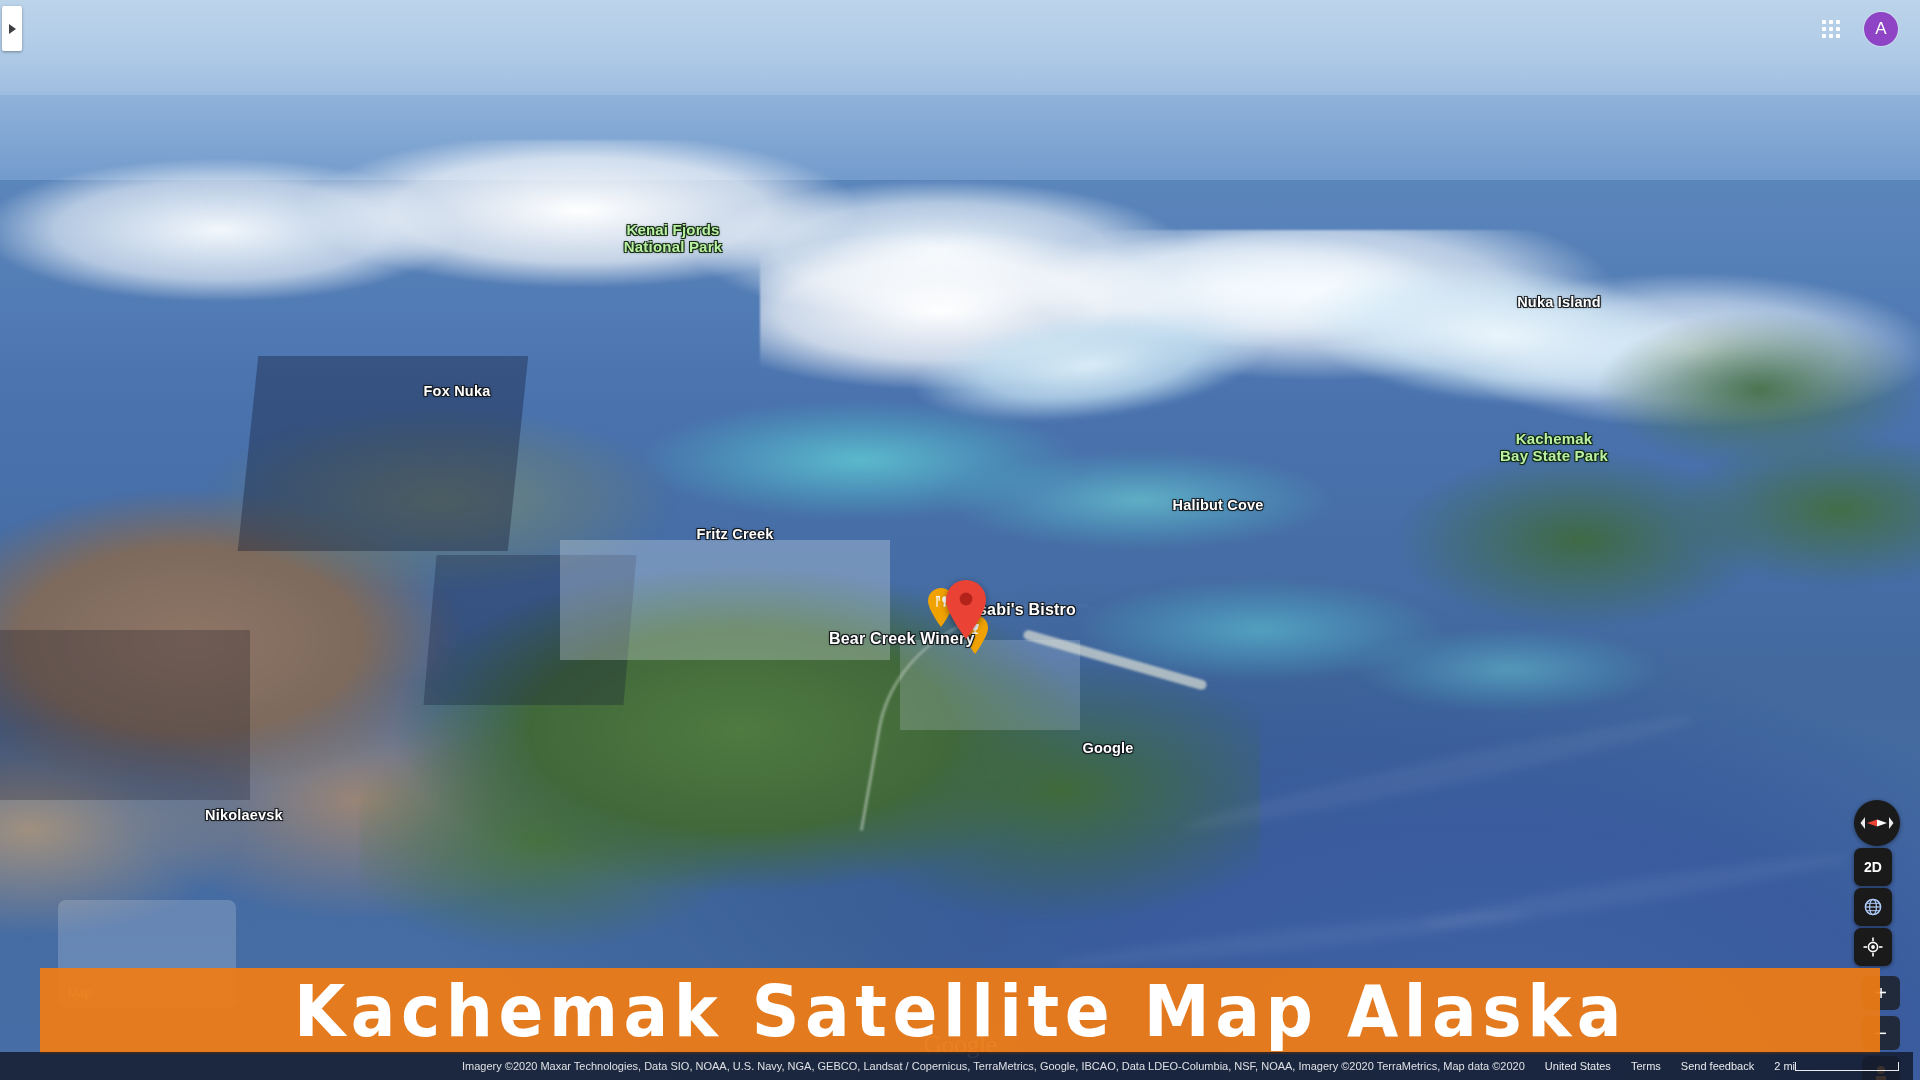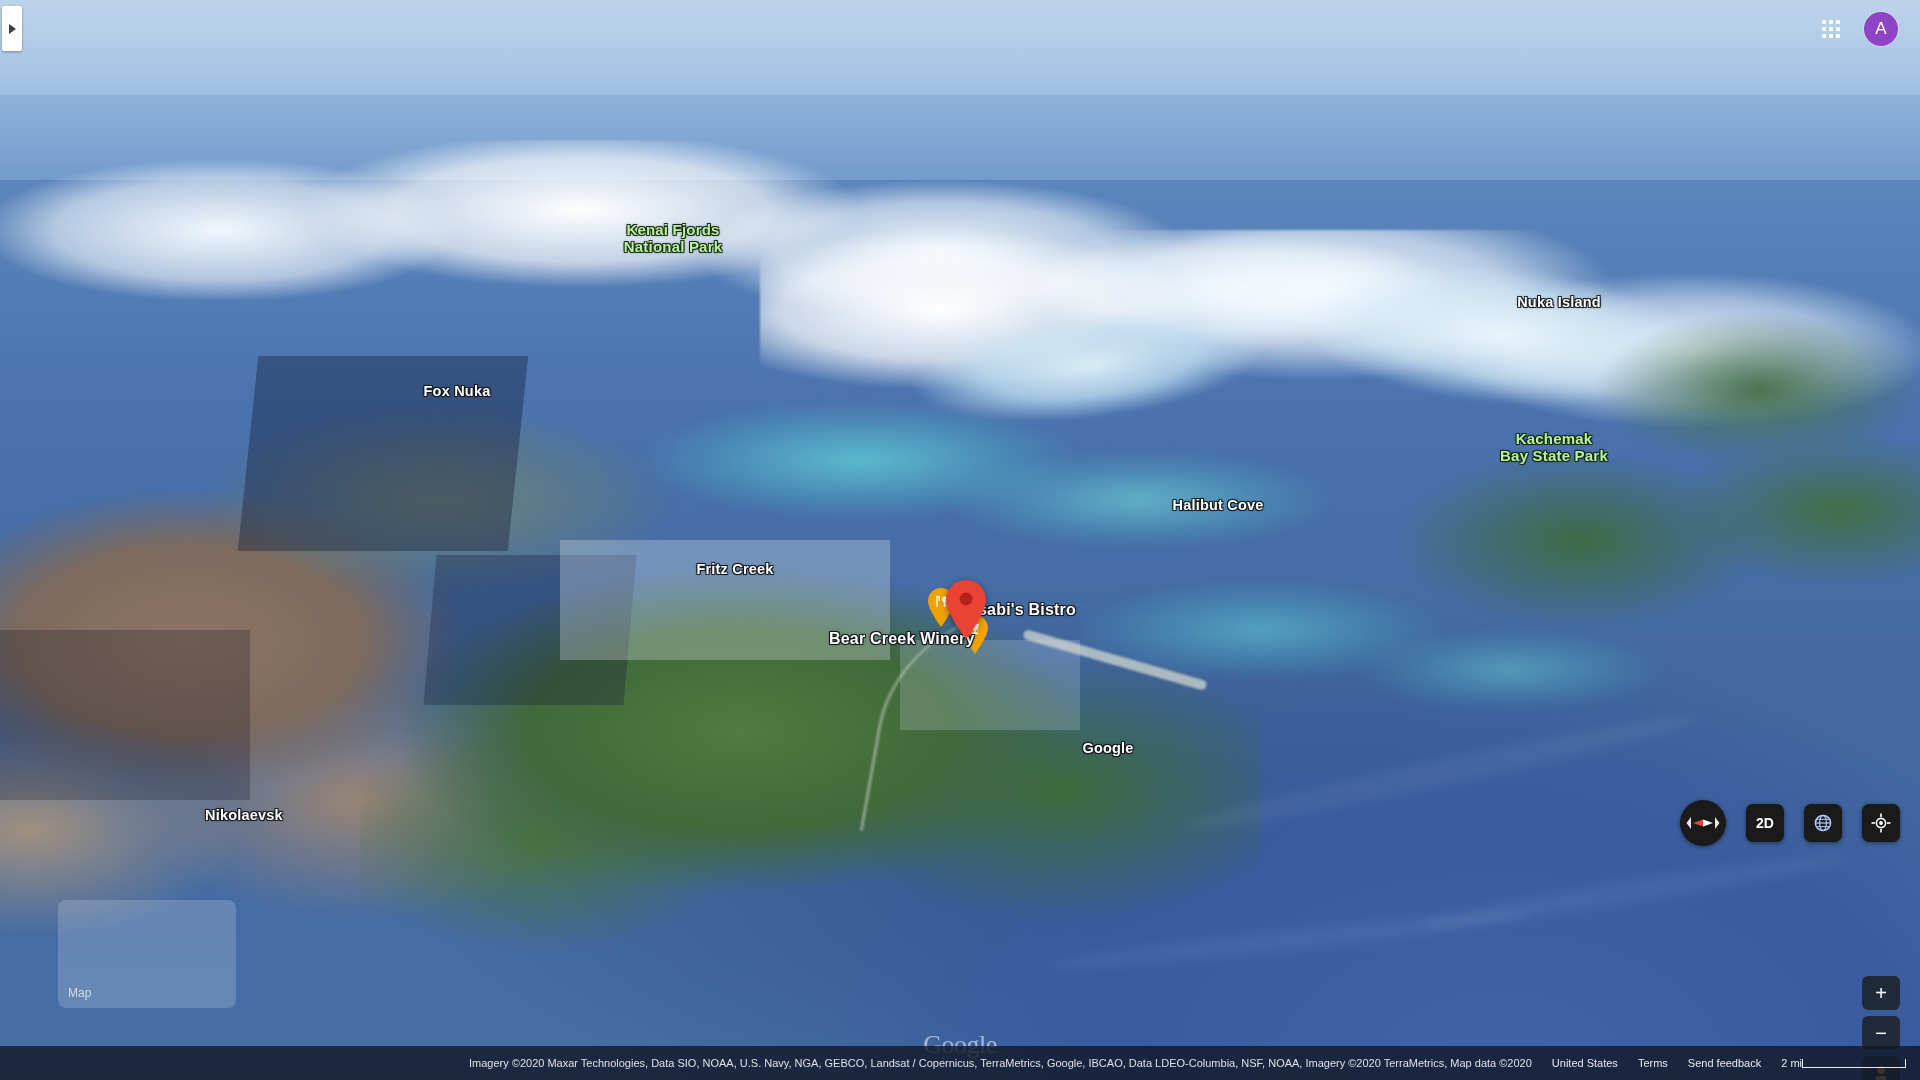--- a/index.html
+++ b/index.html
@@ -325,23 +325,22 @@
     justify-content: center;
     cursor: pointer;
     box-shadow: 0 0 0 1px rgba(255,255,255,0.25);
   }
 
   
   .ctrl-stack {
     position: absolute;
     right: 20px; top: 800px;
     display: flex;
-    flex-direction: row;
-    align-items: center;
-    gap: 20px;
+    flex-direction: column;
+    gap: 2px;
   }
   .ctrl-compass {
     width: 46px; height: 46px;
     border-radius: 50%;
     background: #1a1a1a;
     display: flex; align-items: center; justify-content: center;
     cursor: pointer;
     box-shadow: 0 1px 4px rgba(0,0,0,0.45);
   }
   .ctrl-btn {
@@ -424,22 +423,22 @@
     color: #ffffff;
     letter-spacing: 6px;
     white-space: nowrap;
     transform: scaleX(0.92);
     line-height: 1;
   }
 
   
   .attrib-bar {
     position: absolute;
-    left: 0; bottom: 0; right: 0;
-    height: 34px;
+    left: 0; bottom: 0; right: 7px;
+    height: 28px;
     background: rgba(18,24,40,0.82);
     display: flex;
     align-items: center;
     justify-content: flex-end;
     gap: 20px;
     padding-right: 14px;
     font-size: 11px;
     color: #e8eaed;
     white-space: nowrap;
   }
@@ -497,21 +496,21 @@
     <div class="sea-streak" style="left:1050px; top:930px; width:480px; height:20px; transform:rotate(-6deg);"></div>
 
     <div id="label-layer">
         <div class="map-label park" style="left: 673px; top: 222px;">Kenai Fjords
 National Park</div>
         <div class="map-label" style="left: 1559px; top: 294px;">Nuka Island</div>
         <div class="map-label" style="left: 457px; top: 383px;">Fox Nuka</div>
         <div class="map-label park" style="left: 1554px; top: 431px;">Kachemak
 Bay State Park</div>
         <div class="map-label" style="left: 1218px; top: 497px;">Halibut Cove</div>
-        <div class="map-label" style="left: 735px; top: 561px;">Fritz Creek</div>
+        <div class="map-label" style="left: 735px; top: 526px;">Fritz Creek</div>
         <div class="map-label" style="left: 1108px; top: 740px;">Google</div>
         <div class="map-label" style="left: 244px; top: 807px;">Nikolaevsk</div>
       </div>
 
     <div id="marker-layer">
         <div class="pin" style="left: 975px; top: 655px;">
           <svg width="30" height="42" viewBox="0 0 30 42">
             <path d="M15 41 C15 41 2 23.5 2 15 A13 13 0 0 1 28 15 C28 23.5 15 41 15 41 Z" fill="#f0a202"></path>
             <path d="M11 11 h8 l-1.2 4.4a2.9 2.9 0 0 1-5.6 0 Z" fill="#fff"></path>
             <rect x="14.4" y="15.4" width="1.2" height="4.6" fill="#fff"></rect>
@@ -609,20 +608,23 @@
       <span>−</span>
     </div>
     <div class="pegman">
       <svg width="22" height="30" viewBox="0 0 22 30">
         <circle cx="11" cy="6" r="4" fill="#f2a33c"></circle>
         <path d="M6 12 h10 v9 h-3 v7 h-4 v-7 h-3 Z" fill="#f2a33c"></path>
       </svg>
     </div>
   </div>
 
+  <div class="banner">
+    <div class="banner-text">Kachemak Satellite Map Alaska</div>
+  </div>
 
   <div class="attrib-bar">
     <span class="attrib-text">Imagery ©2020 Maxar Technologies, Data SIO, NOAA, U.S. Navy, NGA, GEBCO, Landsat / Copernicus, TerraMetrics, Google, IBCAO, Data LDEO-Columbia, NSF, NOAA, Imagery ©2020 TerraMetrics, Map data ©2020</span>
     <span class="attrib-link">United States</span>
     <span class="attrib-link">Terms</span>
     <span class="attrib-link">Send feedback</span>
     <span class="scale">
       <span>2 mi</span>
       <span class="scale-bar"></span>
     </span>

